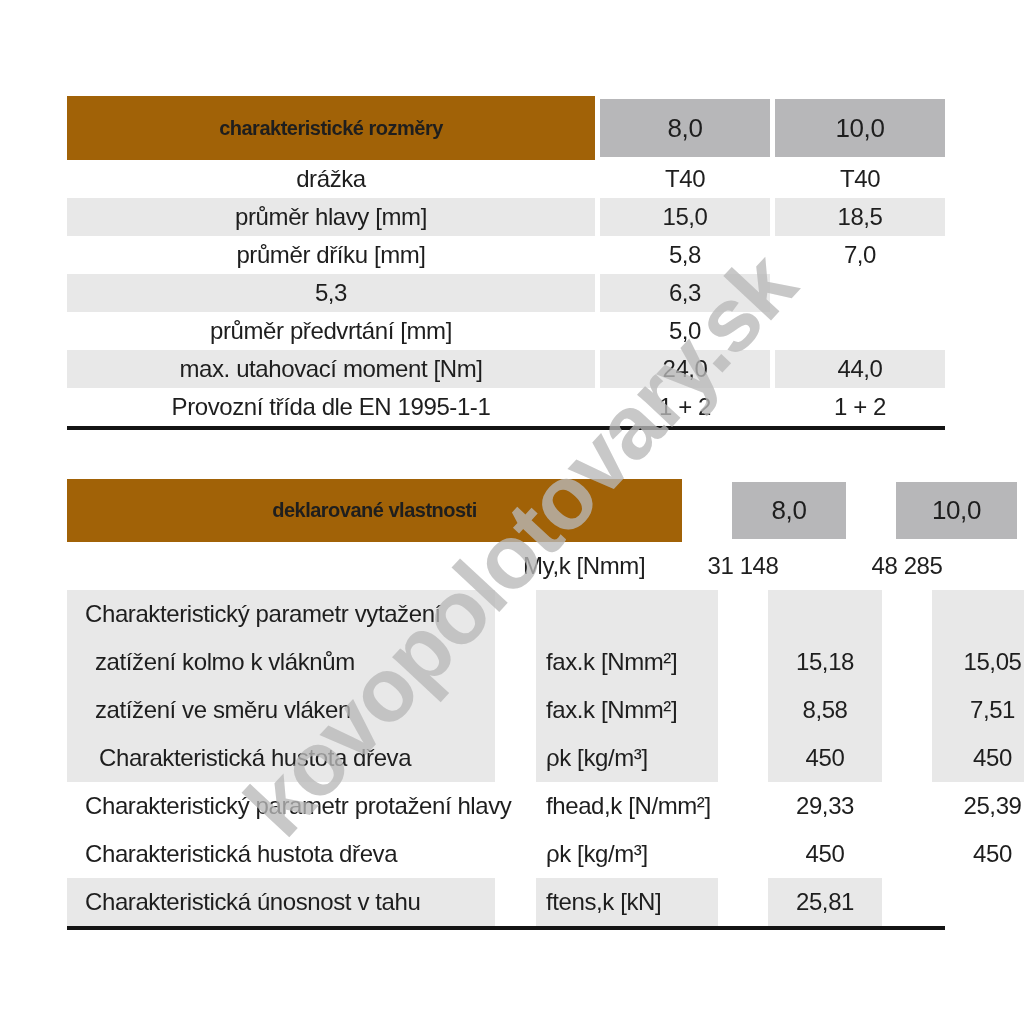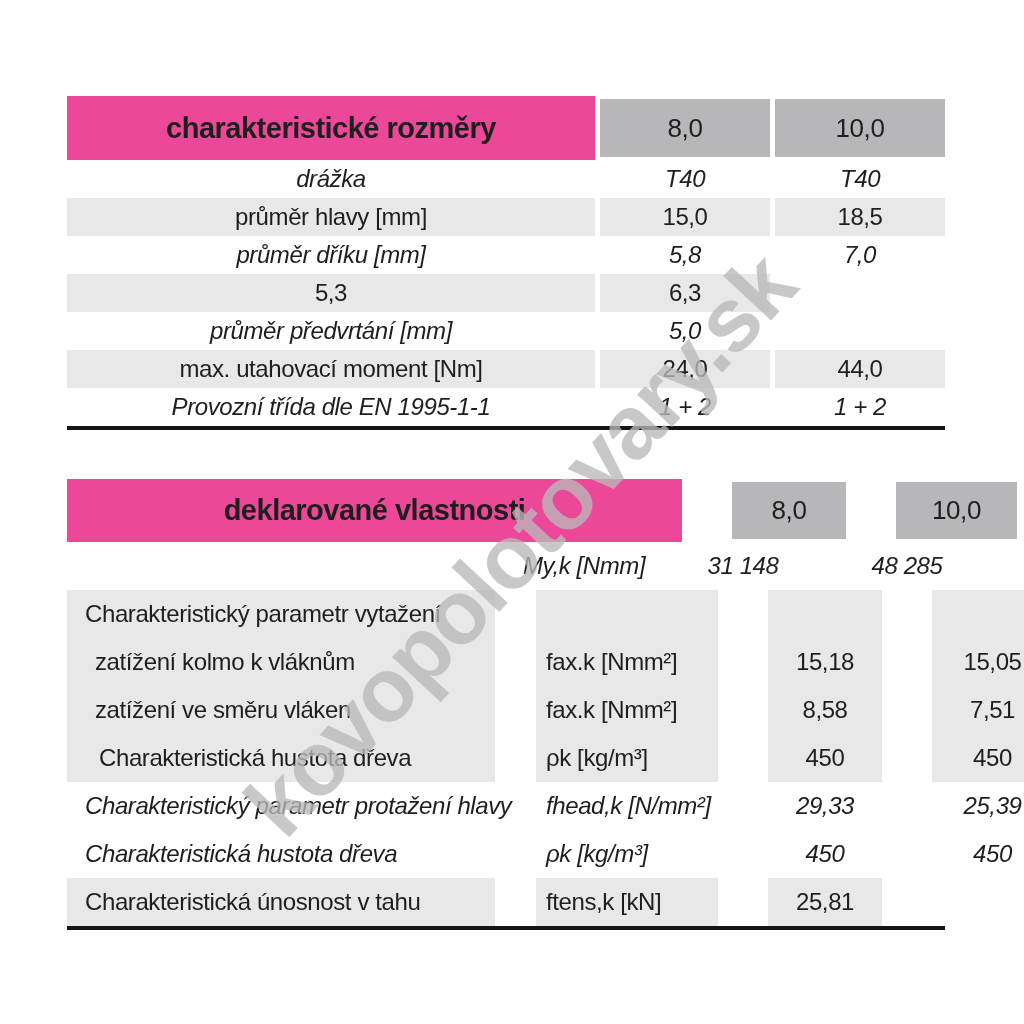--- a/index.html
+++ b/index.html
@@ -15,24 +15,24 @@
   .t2 .row{grid-template-columns:428px 182px 114px 121px;column-gap:18px;}
   .t2 .row{grid-template-columns:428px 5px 182px 14px 114px 14px 121px;}
   .t2 .hdrrow{grid-template-columns:615px 14px 114px 14px 121px;}
   .cell{display:flex;align-items:center;font-size:24px;letter-spacing:-0.4px;white-space:nowrap;}
   .center{justify-content:center;text-align:center;}
   .left{justify-content:flex-start;}
   .t1 .row{height:38px;}
   .t1 .hdrrow{height:64px;}
   .t2 .row{height:48px;}
   .t2 .hdrrow{height:63px;}
-  .hdr-label{background:#ec4899;font-weight:bold;font-size:29px;letter-spacing:-0.5px;}
+  .hdr-label{background:#a16207;font-weight:bold;font-size:20px;letter-spacing:-0.5px;}
   .hdr-val{background:#b7b7b9;font-weight:normal;font-size:26px;margin:3px 0;}
   .gray .bg{background:#e8e8e8;}
-  .white .bg{background:#ffffff;font-style:italic;}
+  .white .bg{background:#ffffff;}
   .lbl{padding-left:18px;}
   .t1 .lbl{padding-left:0;}
   .ind1{padding-left:28px;}
   .ind2{padding-left:32px;}
   .unit{padding-left:10px;}
   .rule{height:4px;background:#141414;margin-top:0;}
   .watermark{
     position:absolute;left:520px;top:545px;
     transform:translate(-50%,-50%) rotate(-47deg);
     font-size:90px;font-weight:bold;letter-spacing:-2px;

